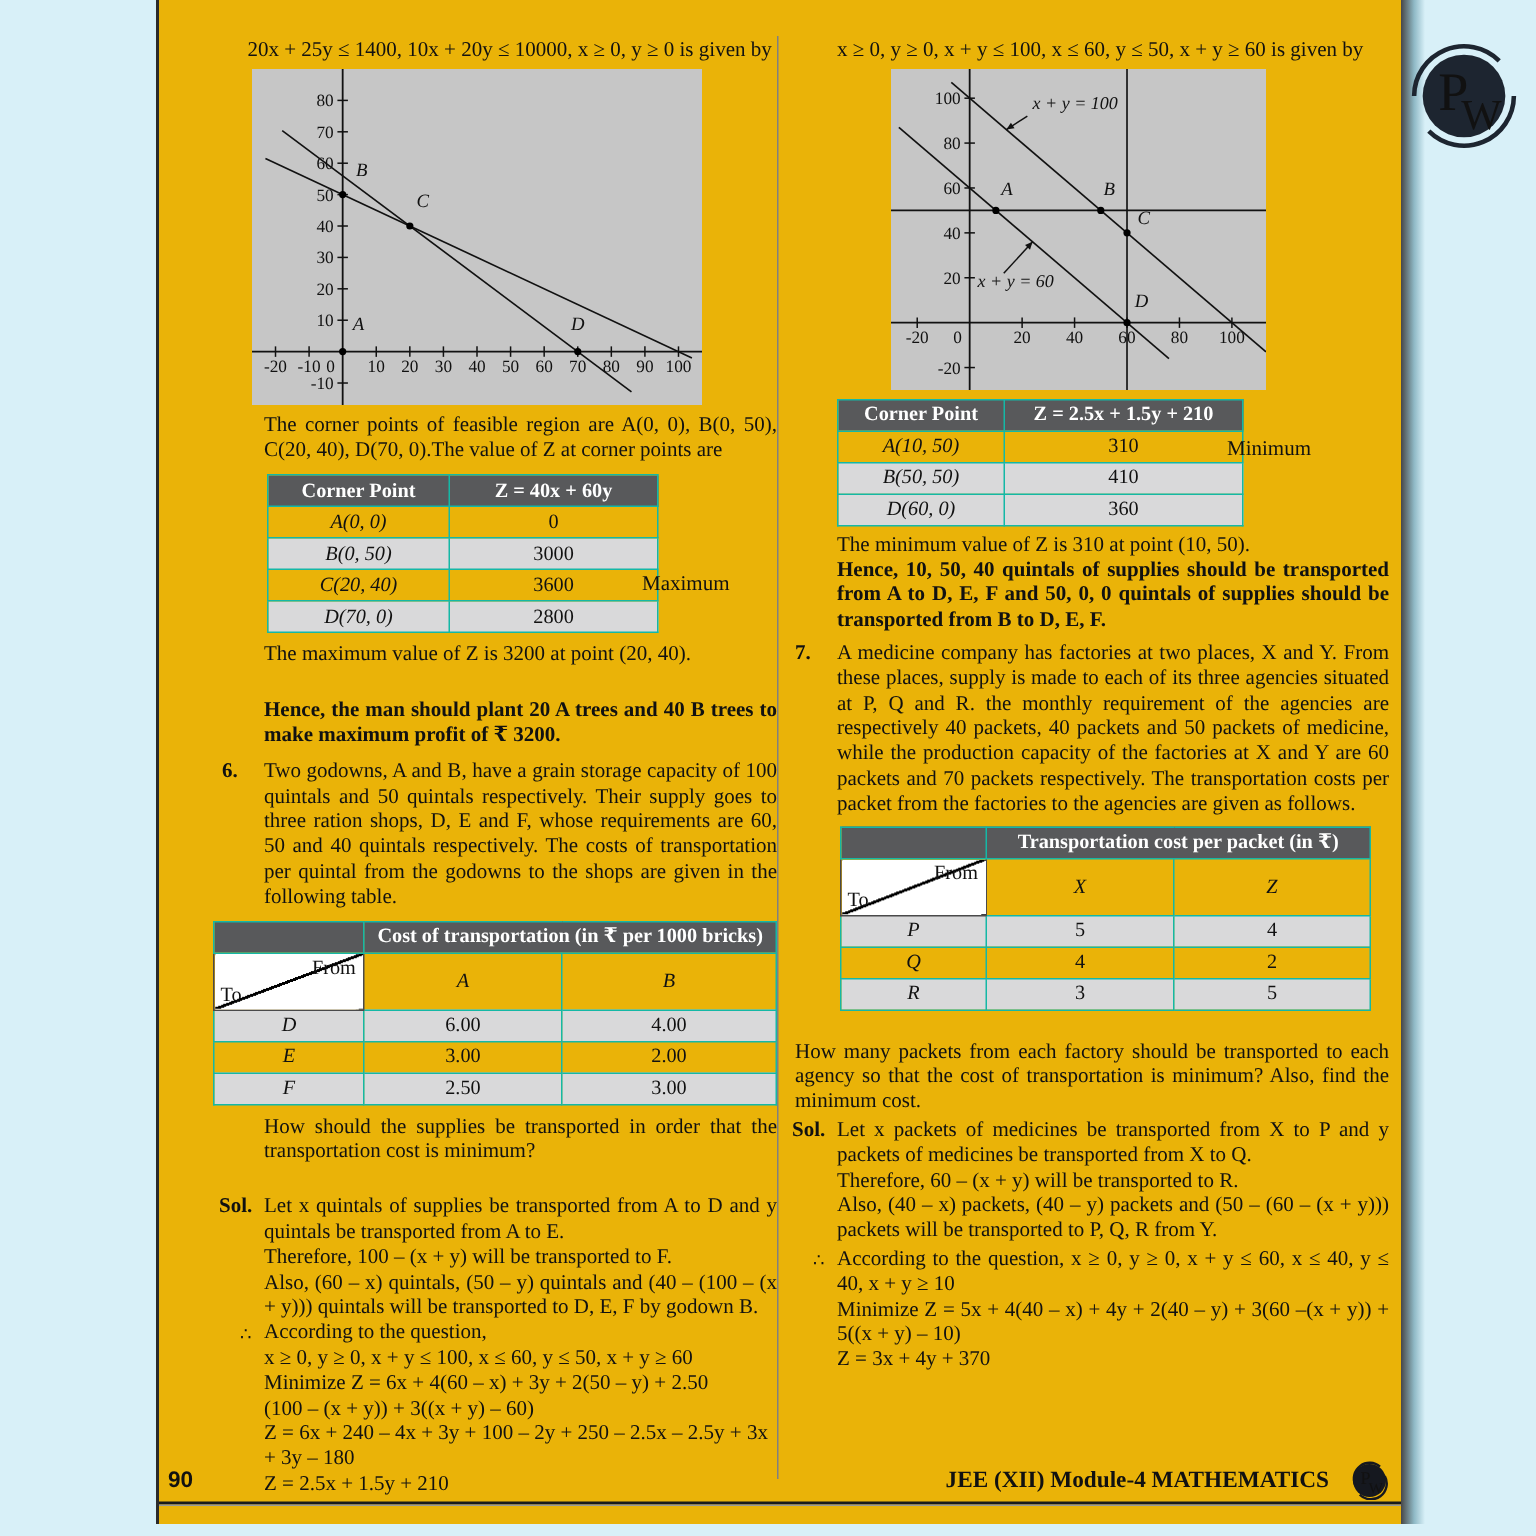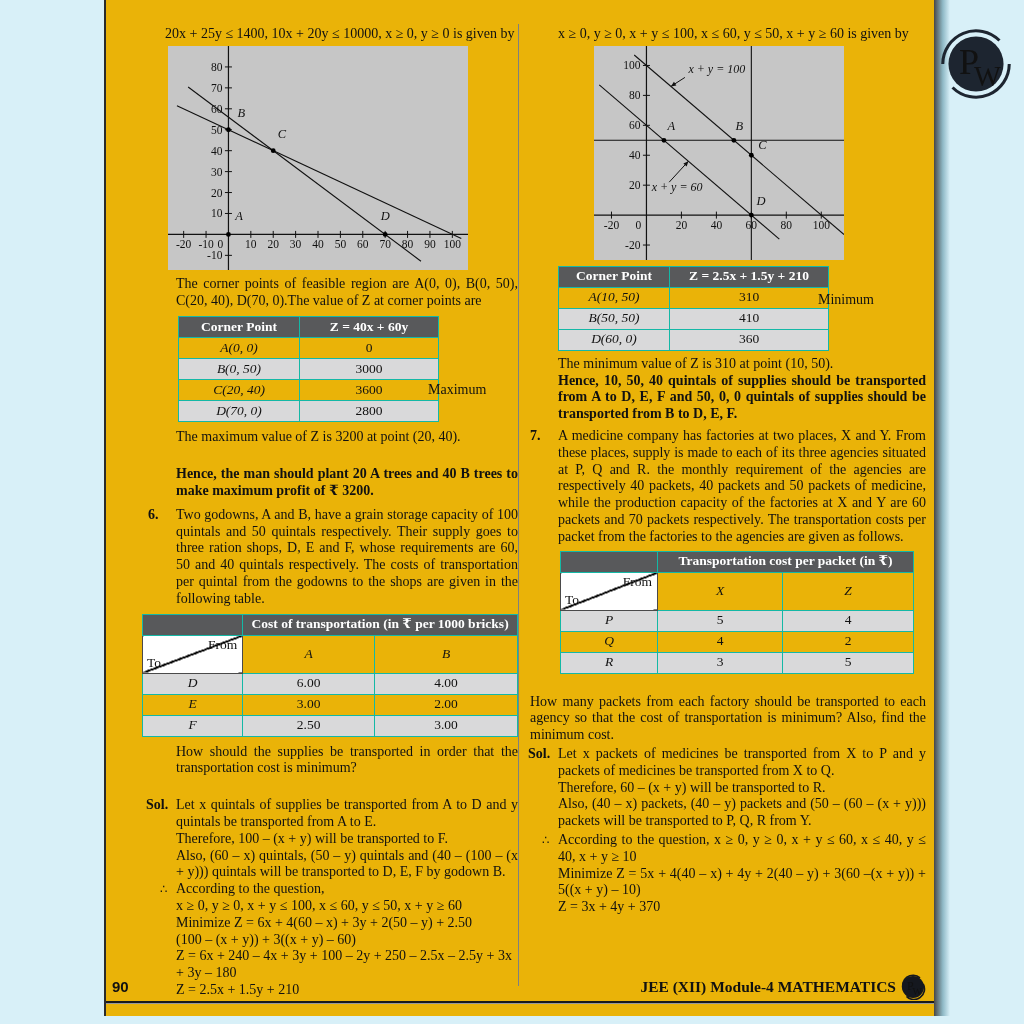--- a/index.html
+++ b/index.html
@@ -55,21 +55,21 @@
   .cost-right .c2{width:120px;}
   .blank-hd{background:#58595b;}
   .diag{
     position:relative;height:34px;border:1px solid #4a4a4a;background-color:#fff;
     background-image:linear-gradient(to bottom right,transparent 48.8%,#000 48.8%,#000 51.6%,transparent 51.6%);
   }
   .diag .from{position:absolute;top:1px;right:5px;}
   .diag .to{position:absolute;bottom:1px;left:4px;}
   .footer{position:absolute;left:0;width:100%;top:972px;height:30px;}
   .footer .pageno{position:absolute;left:6px;top:6px;font-weight:bold;font-size:15px;font-family:"Liberation Sans","DejaVu Sans",sans-serif;}
-  .footer .fright{position:absolute;right:8px;top:2px;display:flex;align-items:center;gap:4px;}
+  .footer .fright{position:absolute;right:8px;top:2px;display:flex;align-items:center;gap:14px;}
   .footer .ftext{font-weight:bold;font-size:15.5px;}
   .footer-rule{position:absolute;left:0;top:1001px;width:100%;height:3px;border-top:2.5px solid #1a1a1a;border-bottom:1px solid #9a9a9a;box-sizing:border-box;}
   .pw-top{position:absolute;left:938px;top:26px;}
 </style>
 </head>
 <body>
 
 <div class="page">
   <div class="divider"></div>
 

